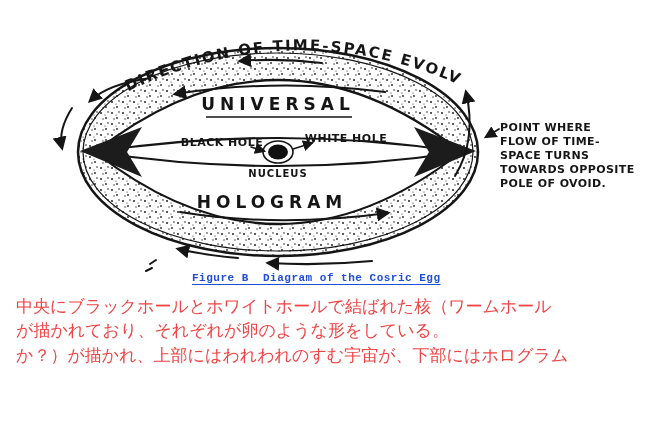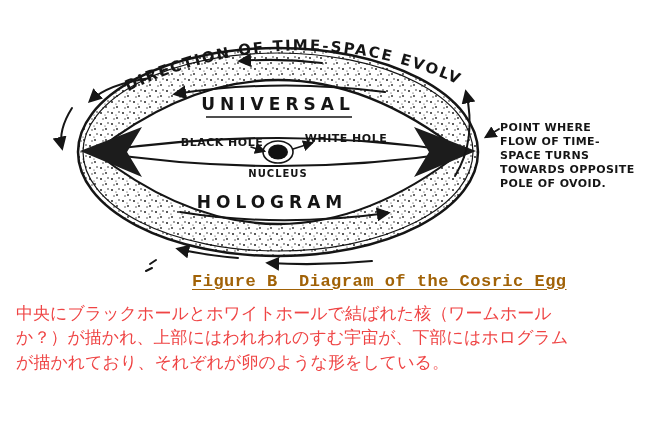--- a/index.html
+++ b/index.html
@@ -2,23 +2,23 @@
 <html><head>
 <meta charset="utf-8">
 <style>
   html,body{margin:0;padding:0;background:#fff;}
   body{width:661px;height:438px;overflow:hidden;font-family:"DejaVu Sans",sans-serif;color:#000;}
   .figure-wrap{position:relative;width:661px;height:272px;}
   svg text{font-family:"DejaVu Sans",sans-serif;fill:#151515;}
   .caption{
     margin:0 0 0 192px;
     font-family:"Liberation Mono","DejaVu Sans Mono",monospace;
-    font-size:17px;font-weight:bold;letter-spacing:0.5px;
+    font-size:11px;font-weight:bold;letter-spacing:0.5px;
     text-decoration:underline;text-underline-offset:3px;
-    white-space:pre;color:#a16207;
+    white-space:pre;color:#1d4ed8;
   }
   .description{
     padding:10px 16px 0 16px;
     font-size:17px;line-height:1.43;color:#ef4444;
     font-family:"DejaVu Sans",sans-serif;
   }
   .description .line{white-space:nowrap;}
 </style>
 </head>
 <body>
@@ -92,15 +92,15 @@
     <text x="500" y="173">TOWARDS OPPOSITE</text>
     <text x="500" y="187">POLE OF OVOID.</text>
   </g>
 </svg>
 </div>
 
 <div class="caption">Figure B  Diagram of the Cosric Egg</div>
 
 <div class="description">
   <div class="line">中央にブラックホールとホワイトホールで結ばれた核（ワームホール</div>
+  <div class="line">が描かれており、それぞれが卵のような形をしている。</div>
   <div class="line">か？）が描かれ、上部にはわれわれのすむ宇宙が、下部にはホログラム</div>
-  <div class="line">が描かれており、それぞれが卵のような形をしている。</div>
 </div>
 
 </body></html>

